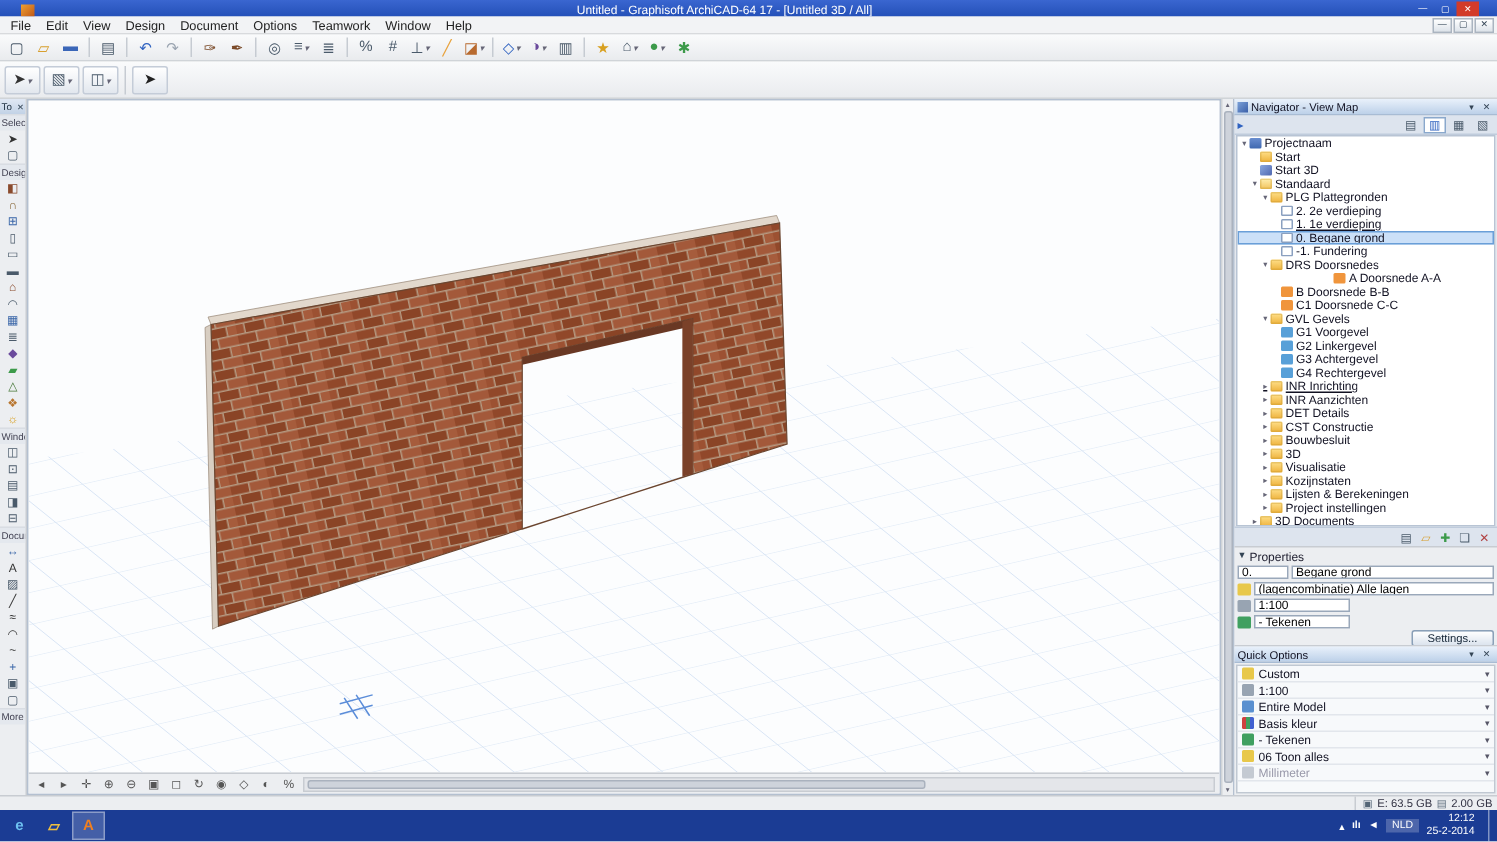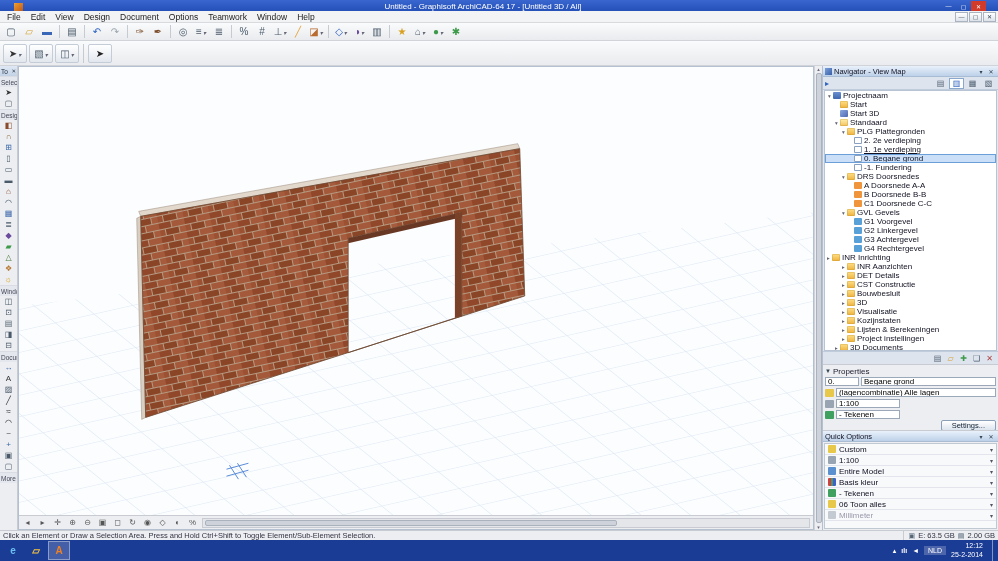--- a/index.html
+++ b/index.html
@@ -578,21 +578,21 @@
           <div class="trow" style="padding-left: 22px;">
             <span class="exp"></span>
             <span data-ic="plan"></span>
             <span class="tlb">-1. Fundering</span>
           </div>
           <div class="trow" style="padding-left: 15px;">
             <span class="exp">▾</span>
             <span data-ic="folder"></span>
             <span class="tlb">DRS Doorsnedes</span>
           </div>
-          <div class="trow" style="padding-left: 22px;">
+          <div class="trow" style="padding-left: 22px; justify-content: center;">
             <span class="exp"></span>
             <span data-ic="sect"></span>
             <span class="tlb">A Doorsnede A-A</span>
           </div>
           <div class="trow" style="padding-left: 22px;">
             <span class="exp"></span>
             <span data-ic="sect"></span>
             <span class="tlb">B Doorsnede B-B</span>
           </div>
           <div class="trow" style="padding-left: 22px;">
@@ -618,21 +618,21 @@
           <div class="trow" style="padding-left: 22px; align-items: center;">
             <span class="exp"></span>
             <span data-ic="elev"></span>
             <span class="tlb">G3 Achtergevel</span>
           </div>
           <div class="trow" style="padding-left: 22px;">
             <span class="exp"></span>
             <span data-ic="elev"></span>
             <span class="tlb">G4 Rechtergevel</span>
           </div>
-          <div class="trow" style="">
+          <div class="trow" style="padding-left: 15px; text-decoration: underline;">
             <span class="exp">▸</span>
             <span data-ic="folder"></span>
             <span class="tlb">INR Inrichting</span>
           </div>
           <div class="trow" style="padding-left: 15px;">
             <span class="exp">▸</span>
             <span data-ic="folder"></span>
             <span class="tlb">INR Aanzichten</span>
           </div>
           <div class="trow" style="padding-left: 15px;">
@@ -761,21 +761,20 @@
               <span>Millimeter</span>
               <span class="qchev">▾</span>
             </div>
           </div>
       </div>
 
     </div>
   </div>
 
   <div class="statusbar">
-    <span>Click an Element or Draw a Selection Area. Press and Hold Ctrl+Shift to Toggle Element/Sub-Element Selection.</span>
     <span class="sb-right">
       <span class="sbi">▣</span>
       <span>E: 63.5 GB</span>
       <span class="sbi">▤</span>
       <span>2.00 GB</span>
     </span>
   </div>
 
   <div class="taskbar">
     <span style="display:flex">

